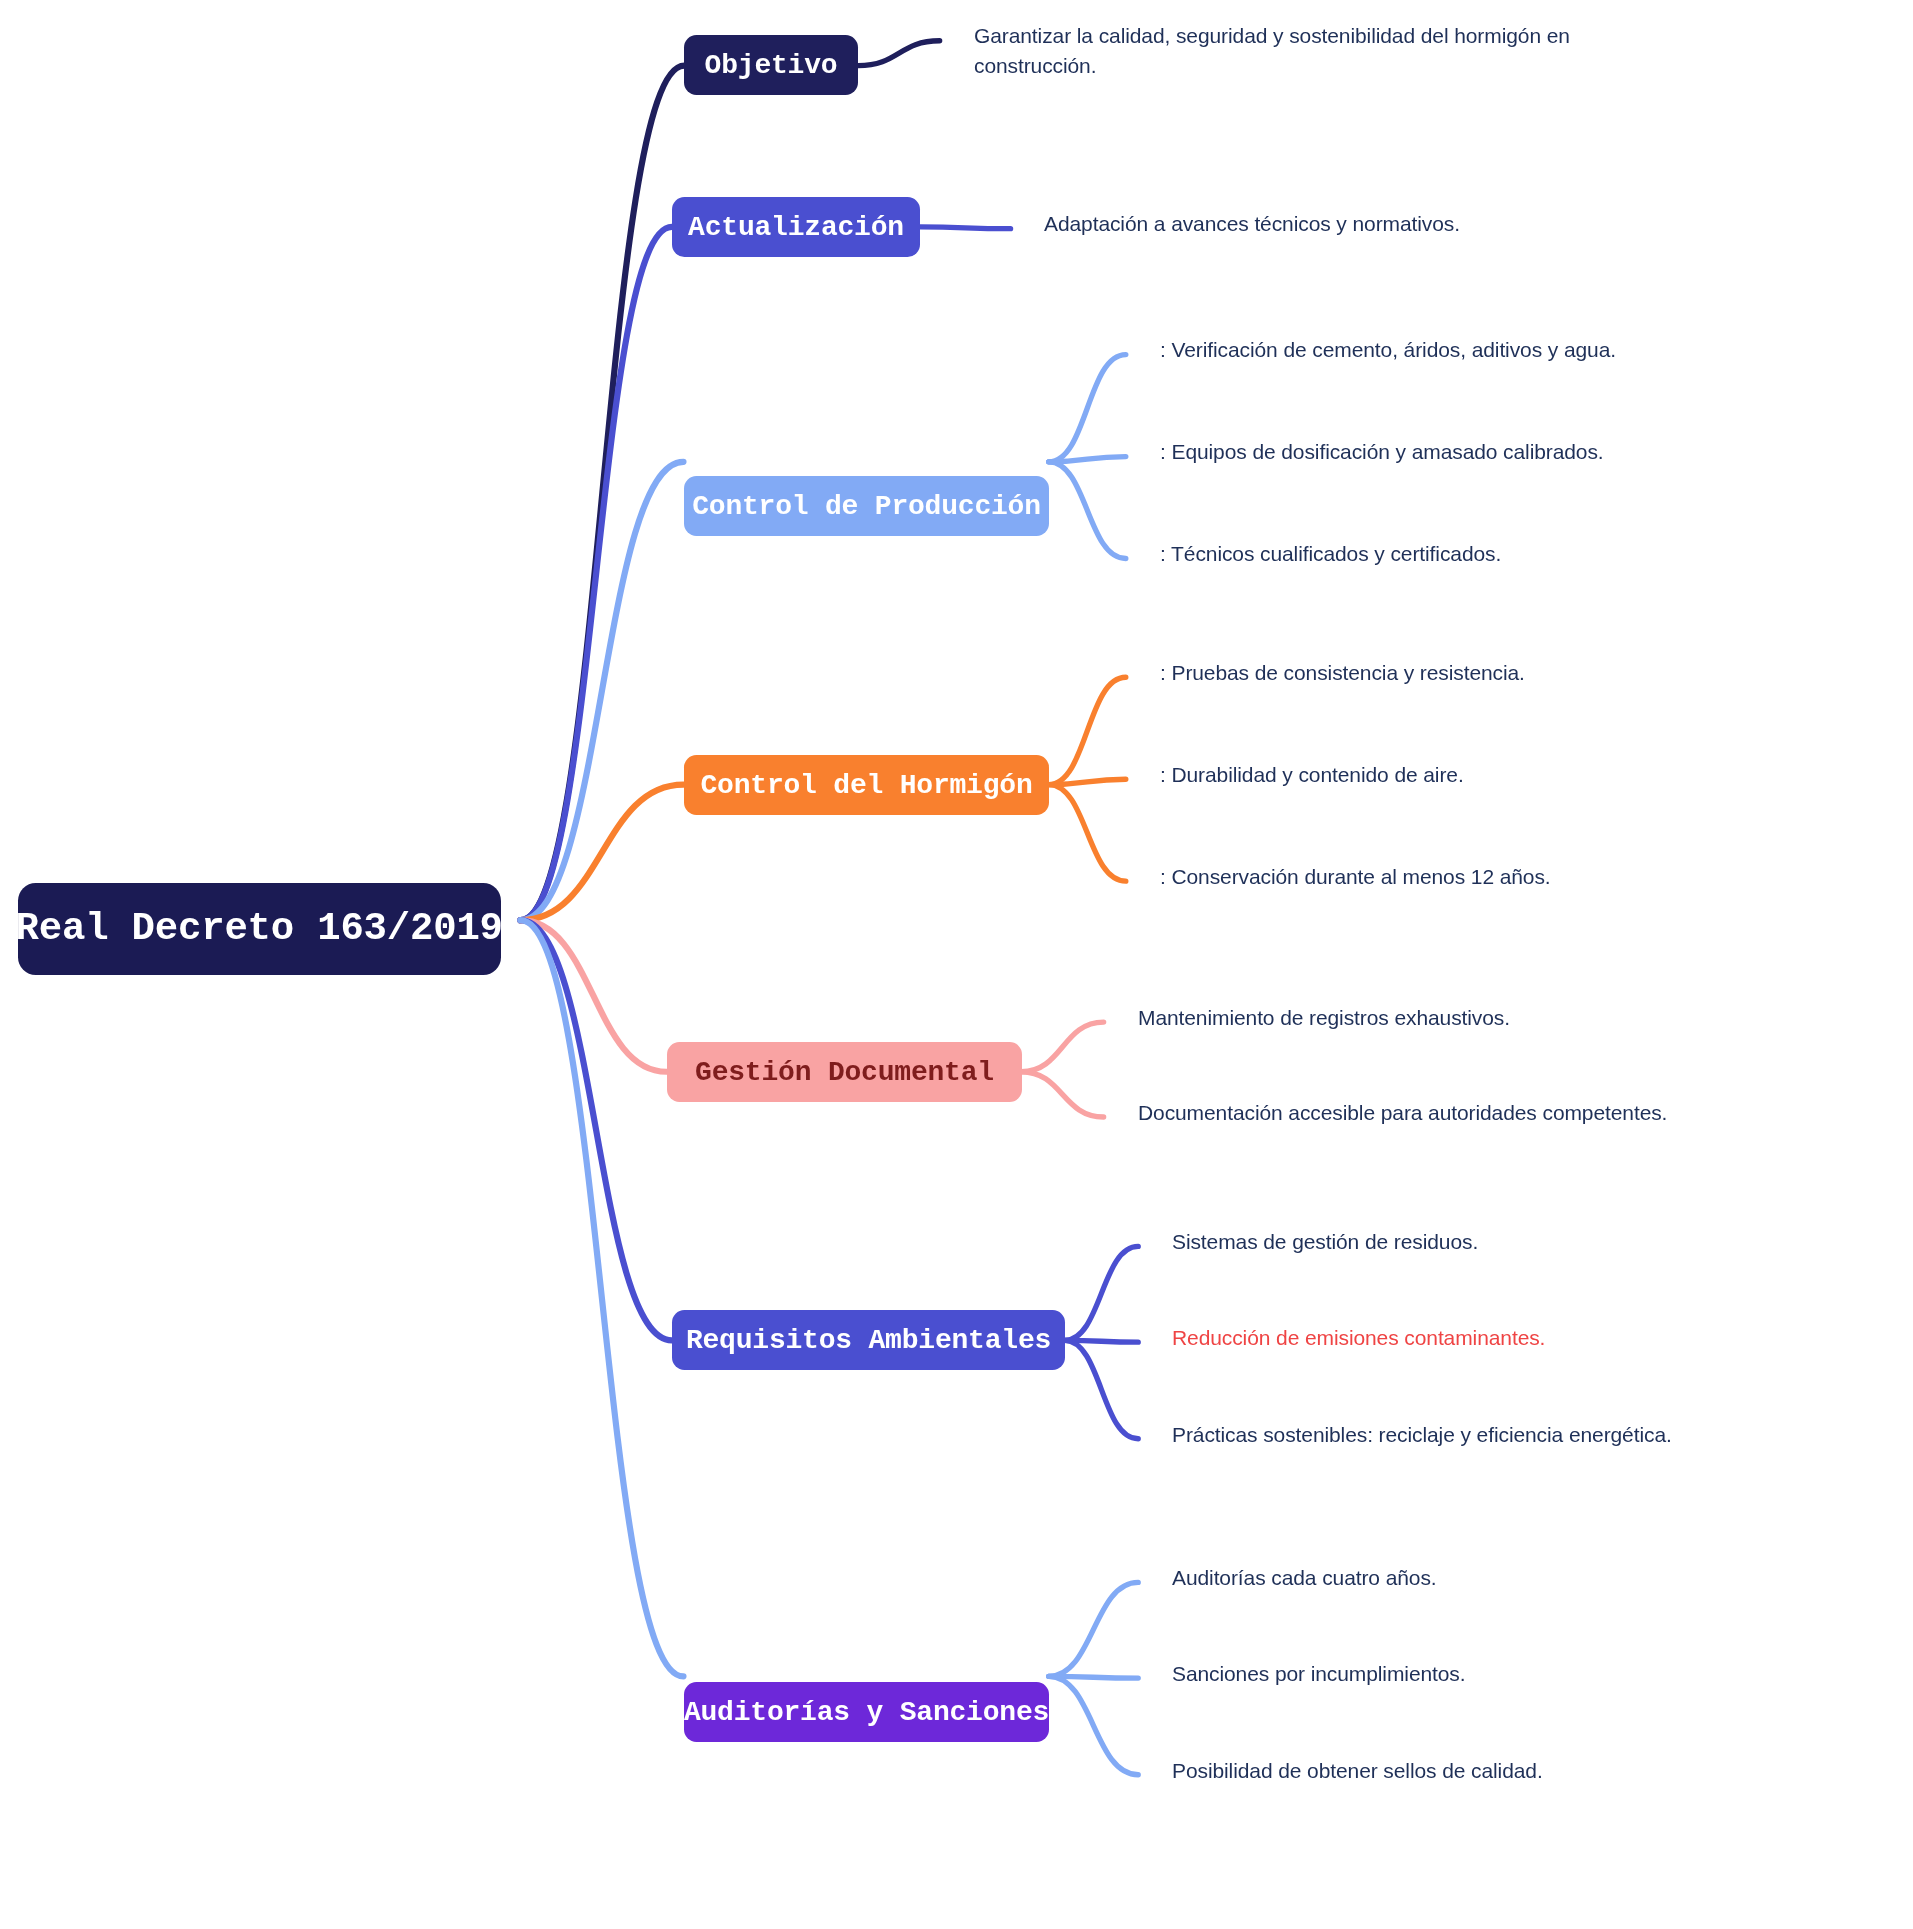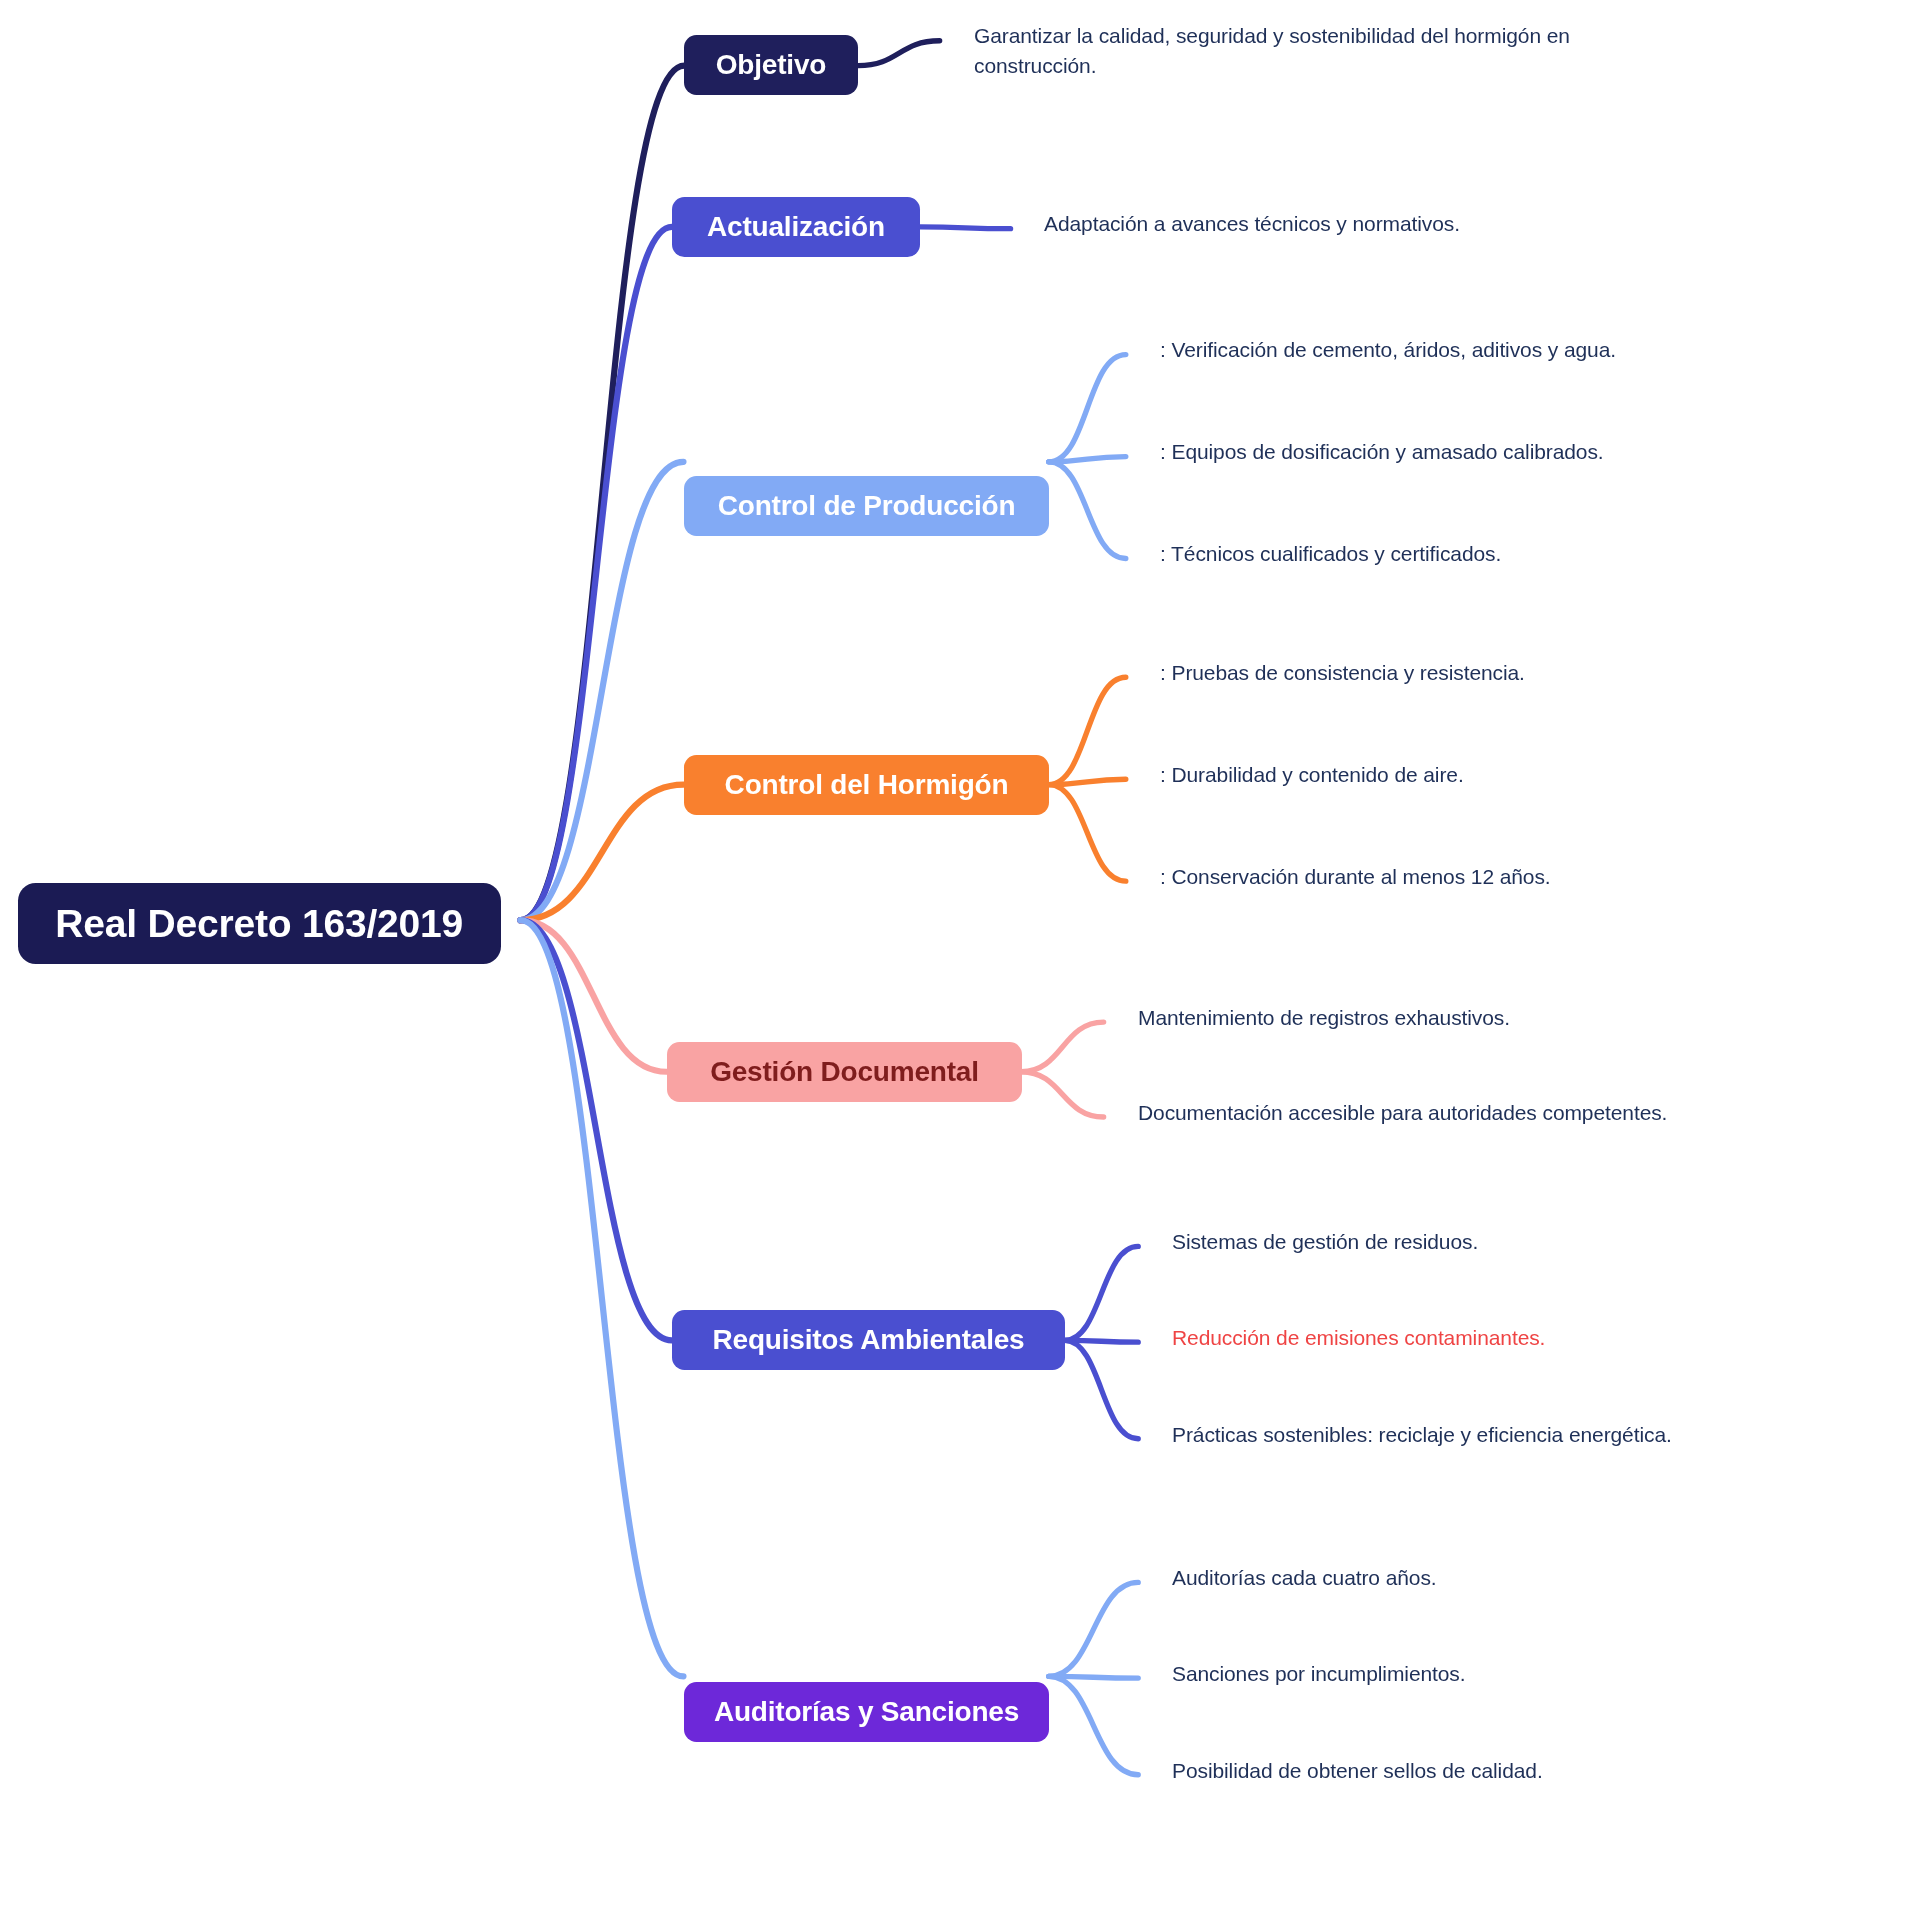--- a/index.html
+++ b/index.html
@@ -26,20 +26,21 @@
   .node {
     position: absolute;
     display: flex;
     align-items: center;
     justify-content: center;
     box-sizing: border-box;
     color: #ffffff;
     font-weight: bold;
     white-space: nowrap;
     letter-spacing: -0.2px;
+    font-family: Liberation Mono, monospace;
   }
   .node.root {
     border-radius: 17.7px;
     font-size: 39px;
     padding: 0 23px;
   }
   .node.branch {
     border-radius: 12.4px;
     font-size: 28px;
     padding: 0 19.5px;
@@ -76,21 +77,21 @@
       <path d="M 587 1038 C 672.5 1038, 672.5 1512, 758 1512" stroke="#4a4fd0" stroke-width="7" fill="none" stroke-linecap="round"></path>
       <path d="M 1201 1512 C 1242.5 1512, 1242.5 1406, 1284 1406" stroke="#4a4fd0" stroke-width="6" fill="none" stroke-linecap="round"></path>
       <path d="M 1201 1512 C 1242.5 1512, 1242.5 1514, 1284 1514" stroke="#4a4fd0" stroke-width="6" fill="none" stroke-linecap="round"></path>
       <path d="M 1201 1512 C 1242.5 1512, 1242.5 1623, 1284 1623" stroke="#4a4fd0" stroke-width="6" fill="none" stroke-linecap="round"></path>
       <path d="M 587 1038 C 679 1038, 679 1891, 771 1891" stroke="#82aaf5" stroke-width="7" fill="none" stroke-linecap="round"></path>
       <path d="M 1183 1891 C 1233.5 1891, 1233.5 1785, 1284 1785" stroke="#82aaf5" stroke-width="6" fill="none" stroke-linecap="round"></path>
       <path d="M 1183 1891 C 1233.5 1891, 1233.5 1893, 1284 1893" stroke="#82aaf5" stroke-width="6" fill="none" stroke-linecap="round"></path>
       <path d="M 1183 1891 C 1233.5 1891, 1233.5 2002, 1284 2002" stroke="#82aaf5" stroke-width="6" fill="none" stroke-linecap="round"></path>
     </svg>
   <div id="nodes">
-      <div class="node root" style="left: 17.7px; top: 883px; width: 483px; height: 81px; background: rgb(27, 27, 84); color: rgb(255, 255, 255);">
+      <div class="node root" style="left: 17.7px; top: 883px; width: 483px; height: 92px; background: rgb(27, 27, 84); color: rgb(255, 255, 255);">
         <span>Real Decreto 163/2019</span>
       </div>
       <div class="node branch" style="left: 684px; top: 35px; width: 174px; height: 60px; background: rgb(31, 31, 92); color: rgb(255, 255, 255);">
         <span>Objetivo</span>
       </div>
       <div class="leaf" style="left: 974px; top: 21px; color: rgb(31, 48, 88);">Garantizar la calidad, seguridad y sostenibilidad del hormigón en
 construcción.</div>
       <div class="node branch" style="left: 672px; top: 197px; width: 248px; height: 60px; background: rgb(74, 79, 208); color: rgb(255, 255, 255);">
         <span>Actualización</span>
       </div>

